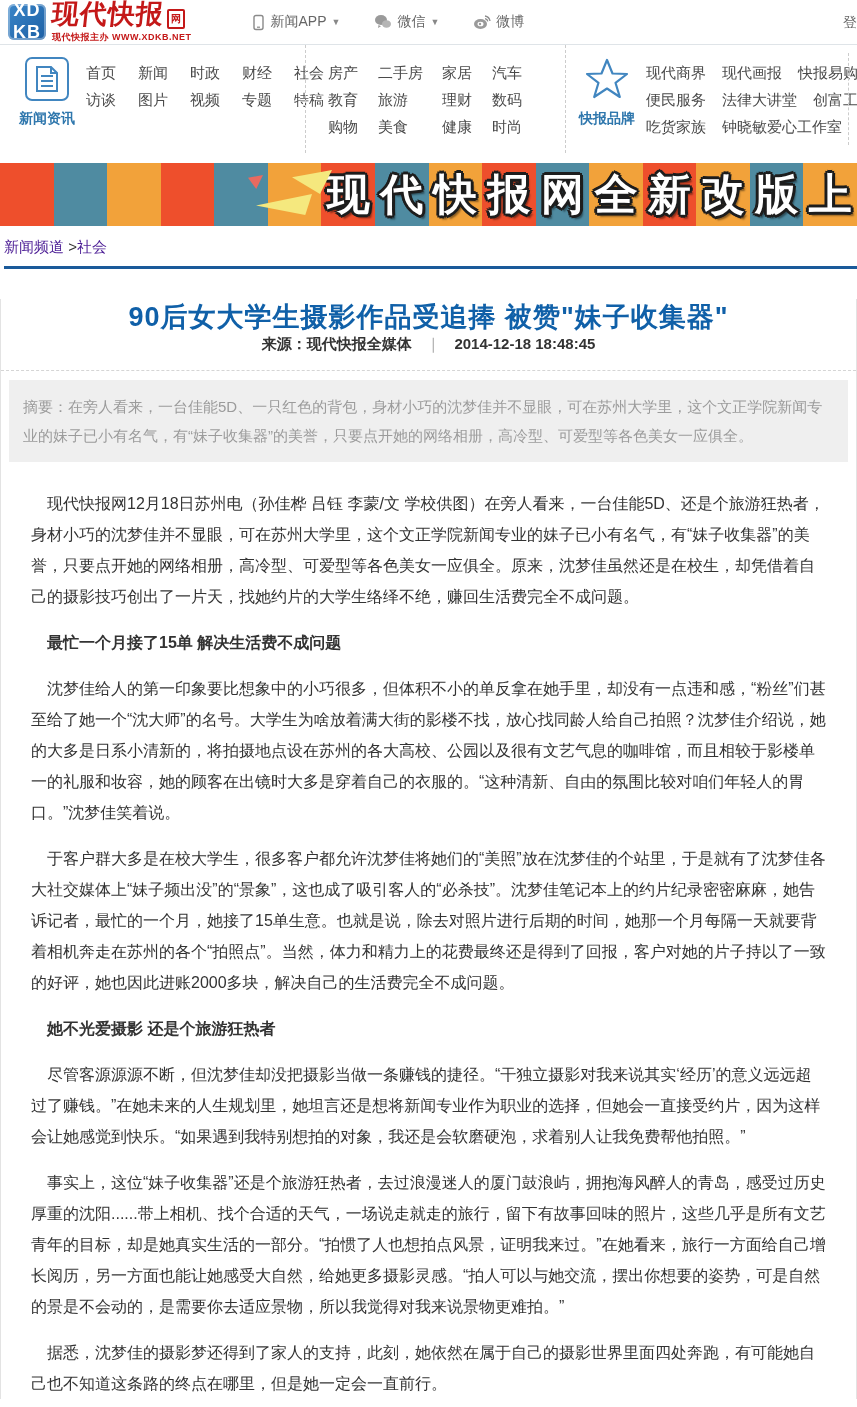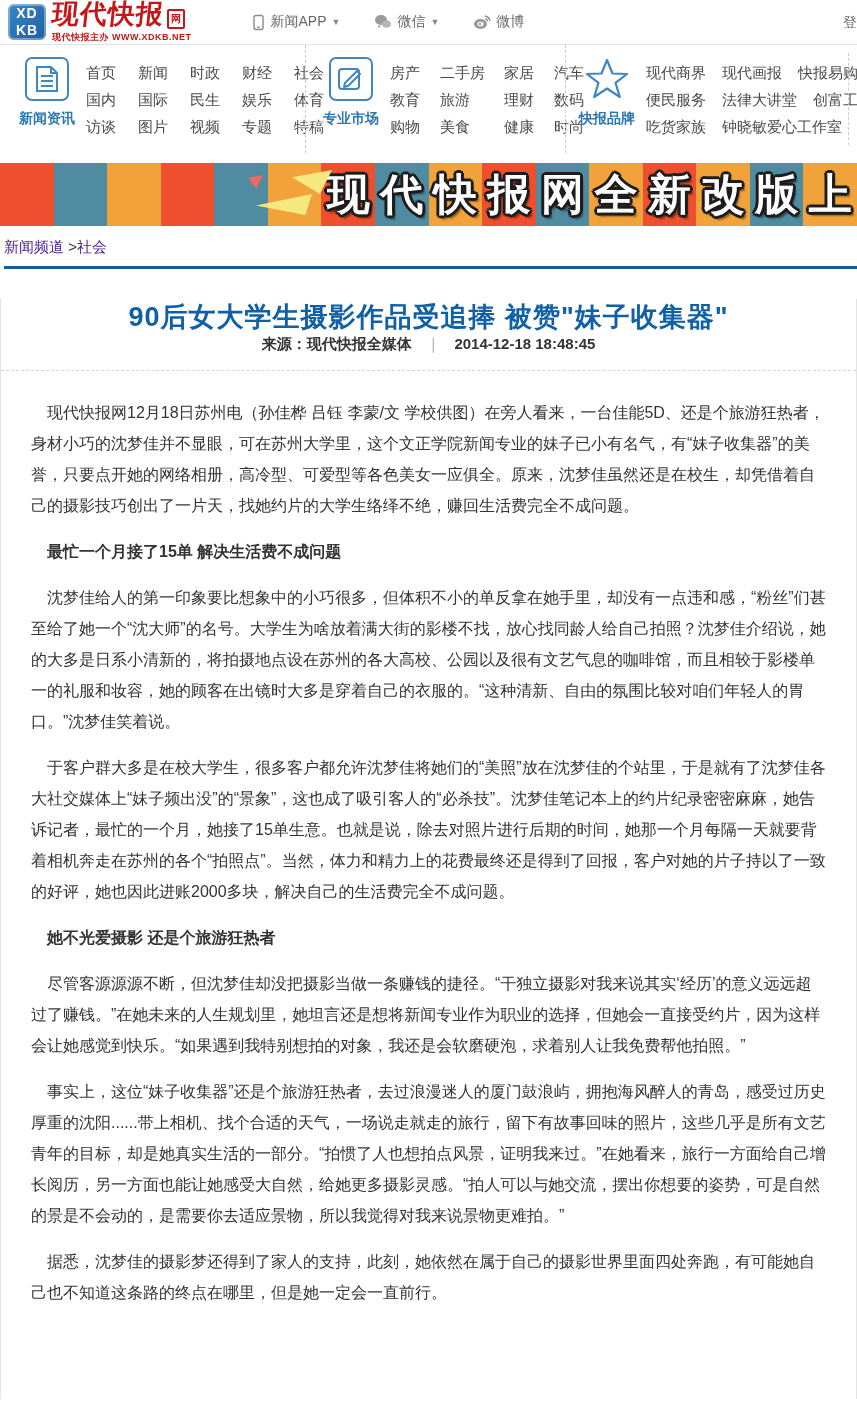--- a/index.html
+++ b/index.html
@@ -2,21 +2,21 @@
 <html><head>
 <meta charset="utf-8">
 <style>
   * { margin:0; padding:0; box-sizing:border-box; }
   html,body { background:#fff; }
   body { width:857px; height:1407px; overflow:hidden; font-family:"Liberation Sans", sans-serif; color:#333; position:relative; }
 
   
   .topbar { height:45px; border-bottom:1px solid #dfe4e8; display:flex; align-items:center; position:relative; overflow:hidden; background:#fff; }
   .brand { display:flex; align-items:center; margin-left:8px; }
-  .logo-sq { width:38px; height:36px; border-radius:6px; background:linear-gradient(135deg,#3b86c9,#1c5fa4); color:#fff; font-weight:bold; font-size:14px; line-height:1.2; display:flex; align-items:center; justify-content:center; text-align:center; letter-spacing:1px; box-shadow:inset 0 0 0 2px rgba(255,255,255,.35); }
+  .logo-sq { width:38px; height:36px; border-radius:6px; background:linear-gradient(135deg,#3b86c9,#1c5fa4); color:#fff; font-weight:bold; font-size:18px; line-height:1.2; display:flex; align-items:center; justify-content:center; text-align:center; letter-spacing:1px; box-shadow:inset 0 0 0 2px rgba(255,255,255,.35); }
   .brand-txt { margin-left:6px; }
   .brand-name-row { display:flex; align-items:flex-start; }
   .brand-name { color:#c41818; font-weight:900; font-size:27px; line-height:26px; transform:skewX(-6deg); letter-spacing:1px; }
   .brand-suffix { color:#c41818; border:2px solid #c41818; font-size:10px; font-weight:bold; padding:1px 2px; margin-left:3px; margin-top:8px; border-radius:2px; }
   .brand-tagline { color:#c41818; font-size:9px; font-weight:bold; margin-top:2px; letter-spacing:.5px; }
   .topmenu { display:flex; align-items:center; margin-left:58px; gap:34px; color:#666; font-size:14px; }
   .topmenu-item { display:flex; align-items:center; gap:5px; cursor:pointer; }
   .caret { font-size:9px; color:#888; }
   .icon-gray { stroke:#8a8a8a; fill:none; }
   .login { position:absolute; left:843px; top:14px; color:#666; font-size:14px; white-space:nowrap; }
@@ -128,45 +128,29 @@
     </div>
     <div class="nav-links">
         <div class="nav-row">
           <span class="navlink">首页</span>
           <span class="navlink">新闻</span>
           <span class="navlink">时政</span>
           <span class="navlink">财经</span>
           <span class="navlink">社会</span>
         </div>
         <div class="nav-row">
-          <span class="navlink">国内</span>
-          <span class="navlink">国际</span>
-          <span class="navlink">民生</span>
-          <span class="navlink">娱乐</span>
-          <span class="navlink">体育</span>
-        </div>
-        <div class="nav-row">
           <span class="navlink">访谈</span>
           <span class="navlink">图片</span>
           <span class="navlink">视频</span>
           <span class="navlink">专题</span>
           <span class="navlink">特稿</span>
         </div>
       </div>
   </div>
   <div class="nav-sec nav-sec-market sec-market">
-    <div class="icon-col">
-      <div class="nav-ico">
-        <svg width="28" height="28" viewBox="0 0 28 28">
-            <rect x="2" y="4" width="20" height="20" rx="3" fill="none" stroke="#4186c0" stroke-width="2"></rect>
-            <path d="M8 18 L20 6 L23 9 L11 21 L7 22 Z" fill="none" stroke="#4186c0" stroke-width="2" stroke-linejoin="round"></path>
-          </svg>
-      </div>
-      <div class="nav-sec-label">专业市场</div>
-    </div>
     <div class="nav-links">
         <div class="nav-row">
           <span class="navlink">房产</span>
           <span class="navlink">二手房</span>
           <span class="navlink">家居</span>
           <span class="navlink">汽车</span>
         </div>
         <div class="nav-row">
           <span class="navlink">教育</span>
           <span class="navlink">旅游</span>
@@ -259,20 +243,21 @@
   </div>
   <div class="blue-rule"></div>
 </div>
 
 <div class="frame">
   <h1 class="art-title">90后女大学生摄影作品受追捧 被赞"妹子收集器"</h1>
   <div class="src-line">
     <span>来源：现代快报全媒体</span><span class="src-sep">｜</span><span>2014-12-18 18:48:45</span>
   </div>
   <div class="dotted"></div>
+  <div class="summary">摘要：在旁人看来，一台佳能5D、一只红色的背包，身材小巧的沈梦佳并不显眼，可在苏州大学里，这个文正学院新闻专业的妹子已小有名气，有“妹子收集器”的美誉，只要点开她的网络相册，高冷型、可爱型等各色美女一应俱全。</div>
   <div class="art-body">
       <p>现代快报网12月18日苏州电（孙佳桦 吕钰 李蒙/文 学校供图）在旁人看来，一台佳能5D、还是个旅游狂热者，身材小巧的沈梦佳并不显眼，可在苏州大学里，这个文正学院新闻专业的妹子已小有名气，有“妹子收集器”的美誉，只要点开她的网络相册，高冷型、可爱型等各色美女一应俱全。原来，沈梦佳虽然还是在校生，却凭借着自己的摄影技巧创出了一片天，找她约片的大学生络绎不绝，赚回生活费完全不成问题。</p>
       <h3>最忙一个月接了15单 解决生活费不成问题</h3>
       <p>沈梦佳给人的第一印象要比想象中的小巧很多，但体积不小的单反拿在她手里，却没有一点违和感，“粉丝”们甚至给了她一个“沈大师”的名号。大学生为啥放着满大街的影楼不找，放心找同龄人给自己拍照？沈梦佳介绍说，她的大多是日系小清新的，将拍摄地点设在苏州的各大高校、公园以及很有文艺气息的咖啡馆，而且相较于影楼单一的礼服和妆容，她的顾客在出镜时大多是穿着自己的衣服的。“这种清新、自由的氛围比较对咱们年轻人的胃口。”沈梦佳笑着说。</p>
       <p>于客户群大多是在校大学生，很多客户都允许沈梦佳将她们的“美照”放在沈梦佳的个站里，于是就有了沈梦佳各大社交媒体上“妹子频出没”的“景象”，这也成了吸引客人的“必杀技”。沈梦佳笔记本上的约片纪录密密麻麻，她告诉记者，最忙的一个月，她接了15单生意。也就是说，除去对照片进行后期的时间，她那一个月每隔一天就要背着相机奔走在苏州的各个“拍照点”。当然，体力和精力上的花费最终还是得到了回报，客户对她的片子持以了一致的好评，她也因此进账2000多块，解决自己的生活费完全不成问题。</p>
       <h3>她不光爱摄影 还是个旅游狂热者</h3>
       <p>尽管客源源源不断，但沈梦佳却没把摄影当做一条赚钱的捷径。“干独立摄影对我来说其实‘经历’的意义远远超过了赚钱。”在她未来的人生规划里，她坦言还是想将新闻专业作为职业的选择，但她会一直接受约片，因为这样会让她感觉到快乐。“如果遇到我特别想拍的对象，我还是会软磨硬泡，求着别人让我免费帮他拍照。”</p>
       <p>事实上，这位“妹子收集器”还是个旅游狂热者，去过浪漫迷人的厦门鼓浪屿，拥抱海风醉人的青岛，感受过历史厚重的沈阳......带上相机、找个合适的天气，一场说走就走的旅行，留下有故事回味的照片，这些几乎是所有文艺青年的目标，却是她真实生活的一部分。“拍惯了人也想拍点风景，证明我来过。”在她看来，旅行一方面给自己增长阅历，另一方面也能让她感受大自然，给她更多摄影灵感。“拍人可以与她交流，摆出你想要的姿势，可是自然的景是不会动的，是需要你去适应景物，所以我觉得对我来说景物更难拍。”</p>
       <p>据悉，沈梦佳的摄影梦还得到了家人的支持，此刻，她依然在属于自己的摄影世界里面四处奔跑，有可能她自己也不知道这条路的终点在哪里，但是她一定会一直前行。</p>
     </div>

